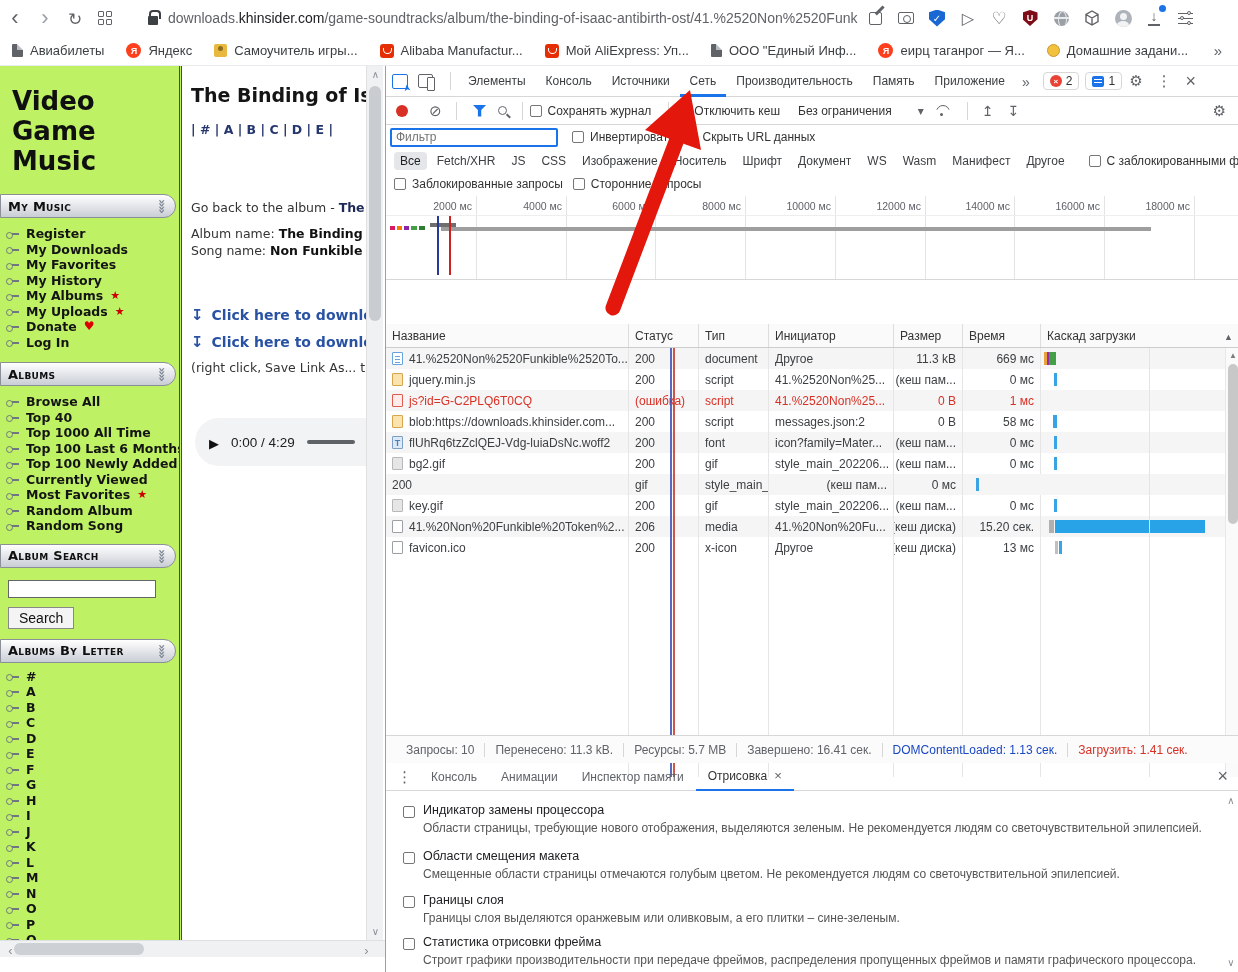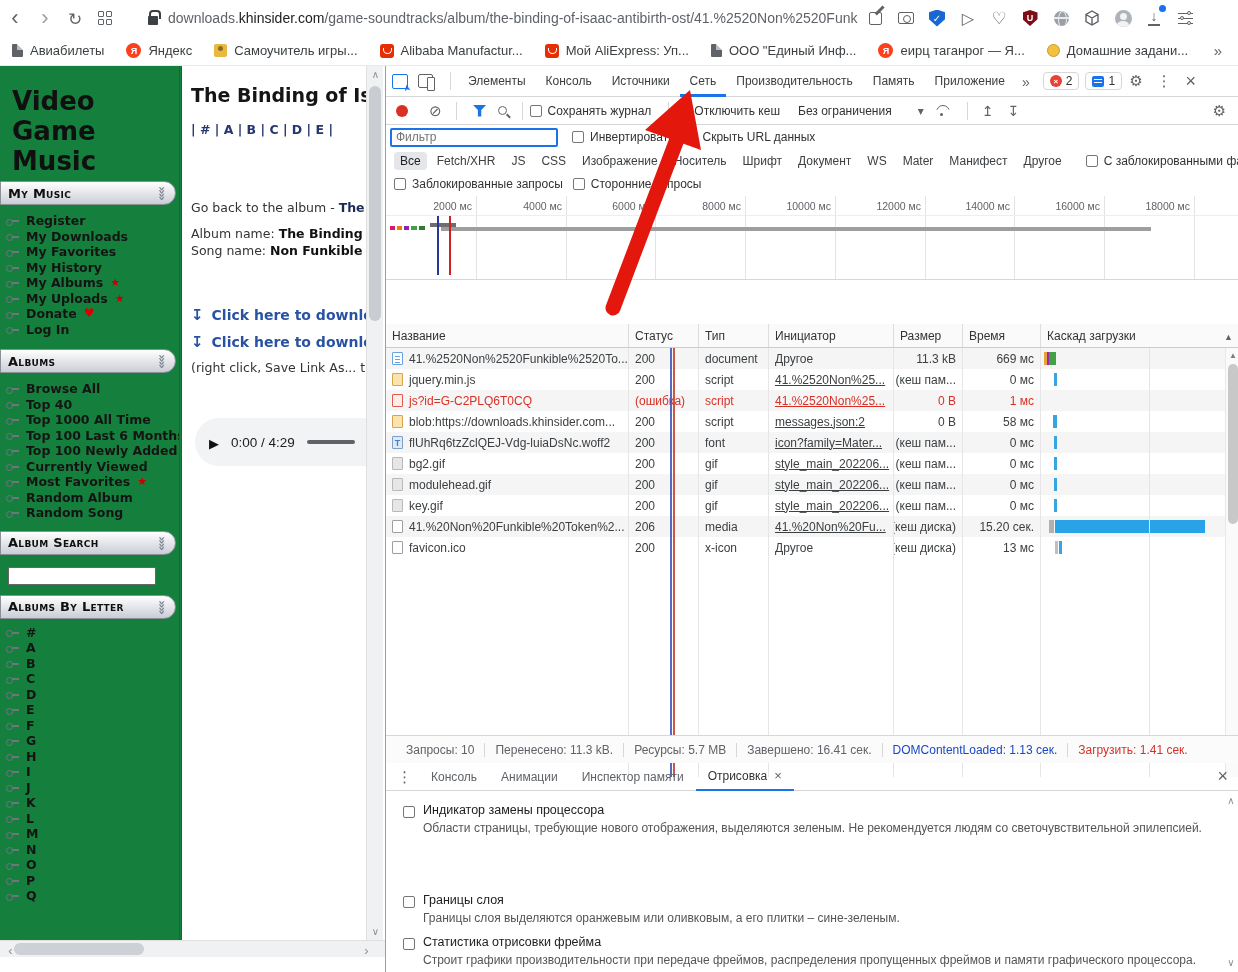--- a/index.html
+++ b/index.html
@@ -70,21 +70,21 @@
   .bm-ali { width:14px; height:14px; border-radius:3px; background:#e62e04; position:relative; }
   .bm-ali::before { content:""; position:absolute; left:3px; top:4px; width:7px; height:5px;
     border:1.6px solid #fff; border-top:none; border-radius:0 0 5px 5px; }
   .bm-hand { width:13px; height:13px; border-radius:50%; background:#f2c23e; border:1px solid #c9972a; }
   .bm-more { margin-left:auto; margin-right:16px; color:#5f6368; font-size:15px; cursor:pointer; }
   .bm-more::before{content:"»";}
 
   
   .page-area { position:absolute; left:0; top:66px; width:385px; height:906px; background:#fff; overflow:hidden; }
   .vgm-sidebar { position:absolute; left:0; top:0; width:182px; height:874px;
-    background:#15803d; border-right:3px double #4a4a4a; overflow:hidden;
+    background:#bef264; border-right:3px double #4a4a4a; overflow:hidden;
     font-family:"DejaVu Sans", sans-serif; }
   .vgm-logo { padding:20px 0 0 12px; font-size:26px; font-weight:bold; color:#101010; line-height:1.16; }
   .sec-head { position:relative; margin:0 3px 0 0; height:24px; background:linear-gradient(#ffffff,#c9cdd5);
     border:1px solid #8a8f98; border-radius:0 12px 12px 0; display:flex; align-items:center;
     padding:0 20px 0 7px; font-weight:bold; font-size:13px; color:#101010;
     font-variant:small-caps; letter-spacing:.3px; cursor:pointer; }
   .sec-chev { position:absolute; right:6px; top:3px; color:#7e8591; font-size:13px;
     transform:rotate(90deg); letter-spacing:-2px; }
   .sec-chev::before{content:"»»";}
   .side-list { padding:8px 0 6px 6px; }
@@ -198,21 +198,21 @@
   .net-grid { display:grid; grid-template-columns:243px 70px 70px 125px 69px 78px 1fr; }
   .net-head { height:24px; border-bottom:1px solid #ccc; background:#fafafa; }
   .net-head > div { display:flex; align-items:center; padding:0 6px; border-right:1px solid #ddd;
     color:#333; overflow:hidden; white-space:nowrap; cursor:pointer; }
   .net-row { height:21px; font-size:12px; cursor:pointer; }
   .net-row:nth-child(even) { background:#f5f5f5; }
   .net-row > div { display:flex; align-items:center; padding:0 6px; border-right:1px solid #e6e6e6;
     overflow:hidden; white-space:nowrap; color:#3c4043; }
   .net-row .num { justify-content:flex-end; }
   .net-row.err, .net-row.err > div, .net-row.err .lk { color:#d93025 !important; }
-  .lk { text-decoration:underline; color:#3c4043; }
+  .lk { color:#3c4043; }
   .gray { color:#5f6368; }
   .fic { flex:0 0 11px; width:11px; height:13px; margin-right:6px; border-radius:1px; }
   .fic-doc { border:1px solid #66a3e0; background:#fff; position:relative; }
   .fic-doc::before { content:""; position:absolute; left:2px; top:3px; width:5px; height:1px;
     background:#66a3e0; box-shadow:0 3px 0 #66a3e0, 0 6px 0 #66a3e0; }
   .fic-js  { border:1px solid #d7a54a; background:#fbe3b0; }
   .fic-jse { border:1px solid #e05a4f; background:#fdecea; }
   .fic-font{ border:1px solid #7d9ec7; background:#dce9f7; color:#4a7fba; font-size:9px; font-weight:bold;
     display:flex; align-items:center; justify-content:center; }
   .fic-font::before{content:"T";}
@@ -350,21 +350,21 @@
 
   <div class="page-area">
 
     <div class="vgm-sidebar">
       <div class="vgm-logo">
         <div>Video</div>
           <div>Game</div>
           <div>Music</div>
       </div>
 
-      <div style="margin-top:5px;">
+      <div style="margin-top:18px;">
         <div class="sec-head">
           <span>My Music</span>
           <span class="sec-chev"></span>
         </div>
         <div class="side-list">
           <div class="side-item">
               <span class="key-ic"></span>
               <span>Register</span>
             </div>
           <div class="side-item">
@@ -447,20 +447,21 @@
         </div>
       </div>
 
       <div style="margin-top:4px;">
         <div class="sec-head">
           <span>Album Search</span>
           <span class="sec-chev"></span>
         </div>
         <div class="album-search-box">
           <input class="album-search-input" style="">
+          <div><button class="search-btn">Search</button></div>
         </div>
       </div>
 
       <div style="margin-top:6px;">
         <div class="sec-head">
           <span>Albums By Letter</span>
           <span class="sec-chev"></span>
         </div>
         <div class="side-list letters-list">
           <div class="side-item">
@@ -639,21 +640,21 @@
     <div class="dt-row dt-typerow">
       <span class="type-chip sel">Все</span>
       <span class="type-chip">Fetch/XHR</span>
       <span class="type-chip">JS</span>
       <span class="type-chip">CSS</span>
       <span class="type-chip">Изображение</span>
       <span class="type-chip">Носитель</span>
       <span class="type-chip">Шрифт</span>
       <span class="type-chip">Документ</span>
       <span class="type-chip">WS</span>
-      <span class="type-chip">Mater</span>
+      <span class="type-chip">Wasm</span>
       <span class="type-chip">Манифест</span>
       <span class="type-chip">Другое</span>
       <span class="cb" style="margin-left:14px;"></span>
       <span class="cb-lab">С заблокированными файлами cookie</span>
     </div>
 
     <div class="dt-row dt-blockedrow">
       <span class="cb"></span>
       <span class="cb-lab">Заблокированные запросы</span>
       <span class="cb"></span>
@@ -793,24 +794,20 @@
         <div>
             <span class="lk">style_main_202206...</span>
           </div>
         <div class="num">(кеш пам...</div>
         <div class="num">0 мс</div>
         <div class="wf" style="border-right:none;">
             <span style="left:13px;width:3px;background:#3aa3e3;"></span>
           </div>
       </div>
       <div class="net-grid net-row">
-        <div>
-            <span class="fic fic-img"></span>
-            <span>modulehead.gif</span>
-          </div>
         <div>200</div>
         <div>gif</div>
         <div>
             <span class="lk">style_main_202206...</span>
           </div>
         <div class="num">(кеш пам...</div>
         <div class="num">0 мс</div>
         <div class="wf" style="border-right:none;">
             <span style="left:13px;width:3px;background:#3aa3e3;"></span>
           </div>
@@ -905,20 +902,27 @@
     </div>
 
     <div class="drawer-body">
       <div class="opt" style="top:12px;">
         <span class="cb"></span>
         <span>
             <div class="opt-title">Индикатор замены процессора</div>
         <div class="opt-desc">Области страницы, требующие нового отображения, выделяются зеленым. Не рекомендуется людям со светочувствительной эпилепсией.</div>
           </span>
       </div>
+      <div class="opt" style="top:58px;">
+        <span class="cb"></span>
+        <span>
+            <div class="opt-title">Области смещения макета</div>
+        <div class="opt-desc">Смещенные области страницы отмечаются голубым цветом. Не рекомендуется людям со светочувствительной эпилепсией.</div>
+          </span>
+      </div>
       <div class="opt" style="top:102px;">
         <span class="cb"></span>
         <span>
             <div class="opt-title">Границы слоя</div>
         <div class="opt-desc">Границы слоя выделяются оранжевым или оливковым, а его плитки – сине-зеленым.</div>
           </span>
       </div>
       <div class="opt" style="top:144px;">
         <span class="cb"></span>
         <span>

